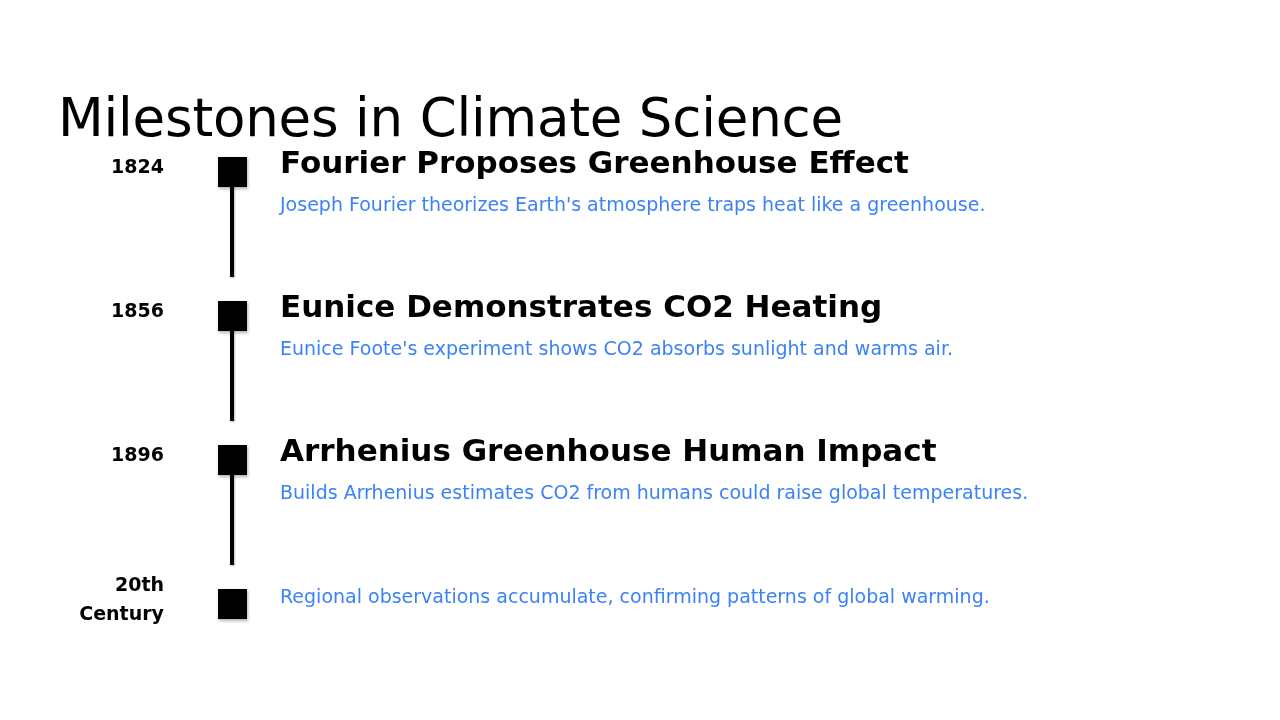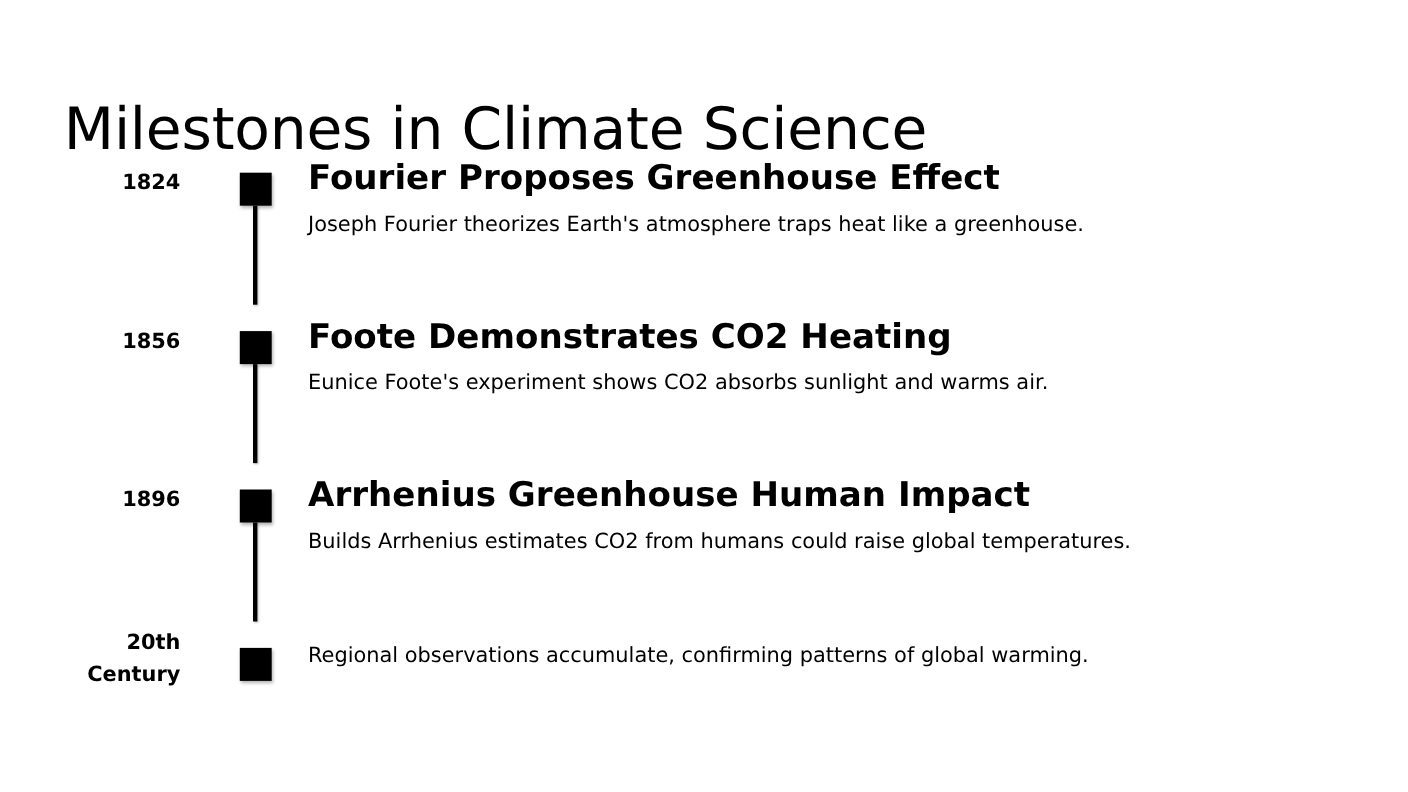--- a/index.html
+++ b/index.html
@@ -106,21 +106,21 @@
     font-weight: 700;
     color: #000000;
     line-height: 1.28;
     margin: 0;
     white-space: nowrap;
   }
   .entry-desc {
     margin: 9px 0 0 0;
     font-size: 19px;
     font-weight: 400;
-    color: #000000;
+    color: #3b82f6;
     line-height: 1.3;
     white-space: nowrap;
   }
 </style>
 </head>
 <body>
 
 <div class="slide">
 
   <h1 class="deck-title">Milestones in Climate Science</h1>
@@ -135,21 +135,21 @@
         <p class="entry-title">Fourier Proposes Greenhouse Effect</p>
         <p class="entry-desc">Joseph Fourier theorizes Earth's atmosphere traps heat like a greenhouse.</p>
       </div>
     </div>
 
     <div class="entry">
       <div class="year">1856</div>
       <div class="marker"></div>
       <div class="connector"></div>
       <div class="entry-body">
-        <p class="entry-title">Foote Demonstrates CO2 Heating</p>
+        <p class="entry-title">Eunice Demonstrates CO2 Heating</p>
         <p class="entry-desc">Eunice Foote's experiment shows CO2 absorbs sunlight and warms air.</p>
       </div>
     </div>
 
     <div class="entry">
       <div class="year">1896</div>
       <div class="marker"></div>
       <div class="connector"></div>
       <div class="entry-body">
         <p class="entry-title">Arrhenius Greenhouse Human Impact</p>

